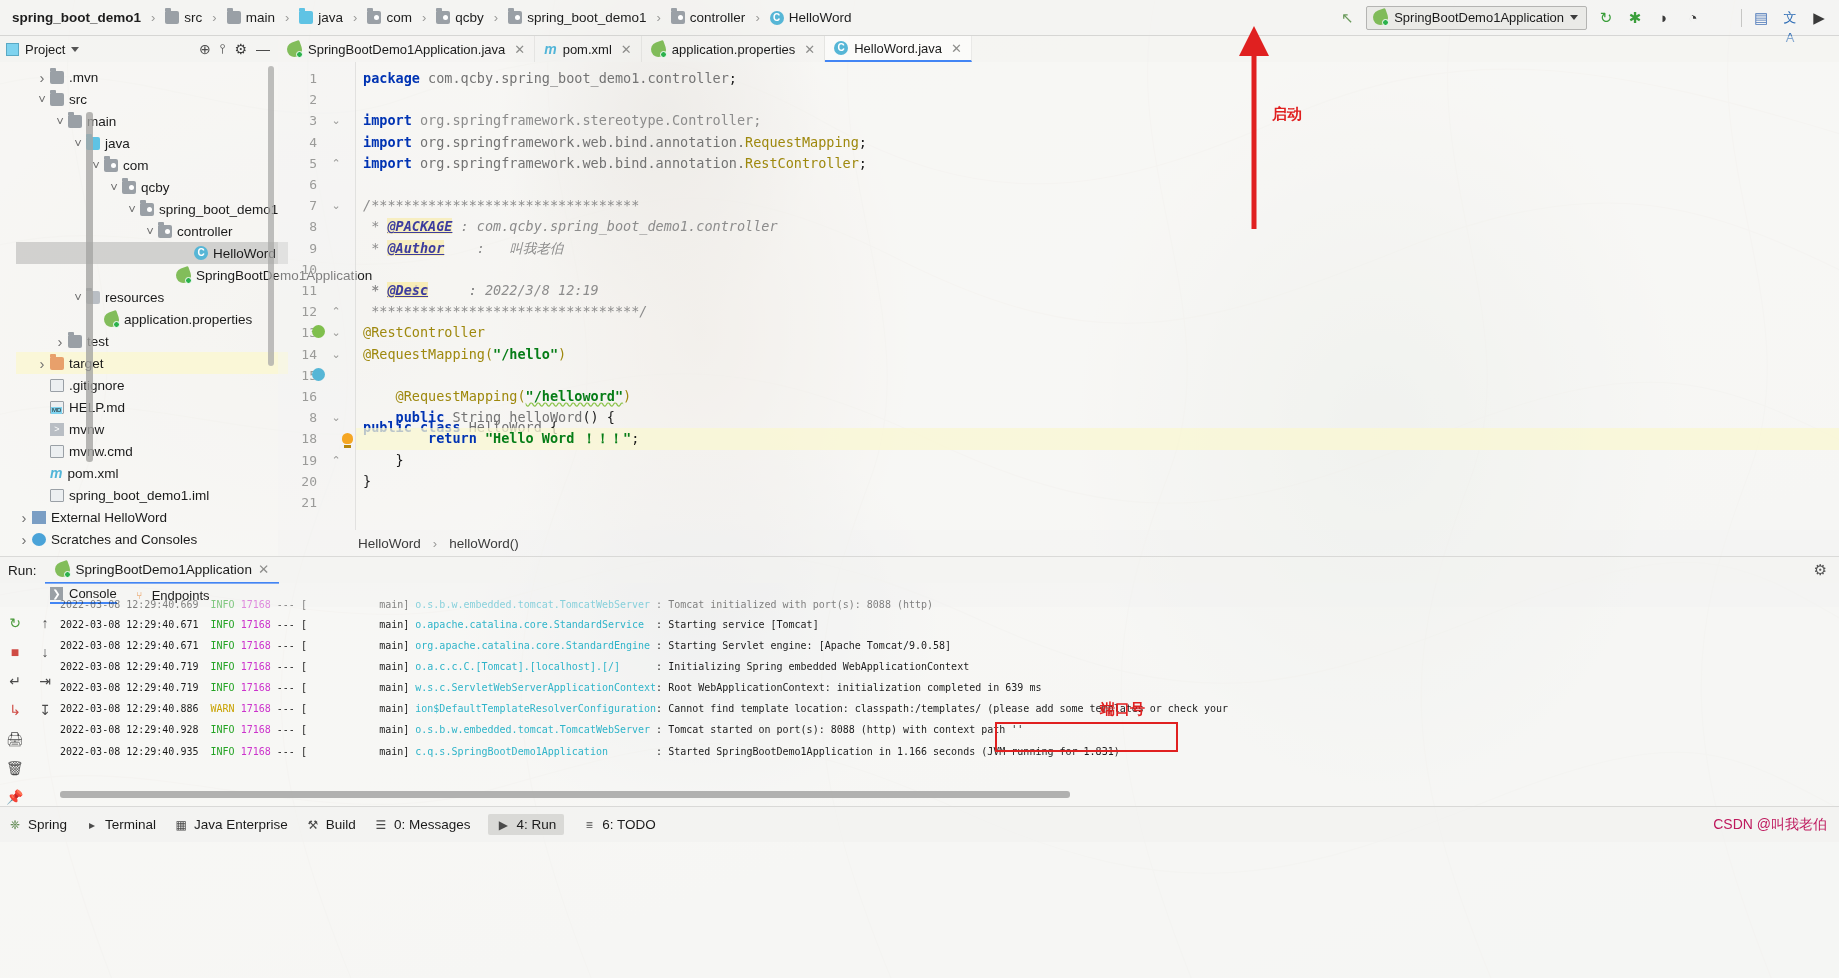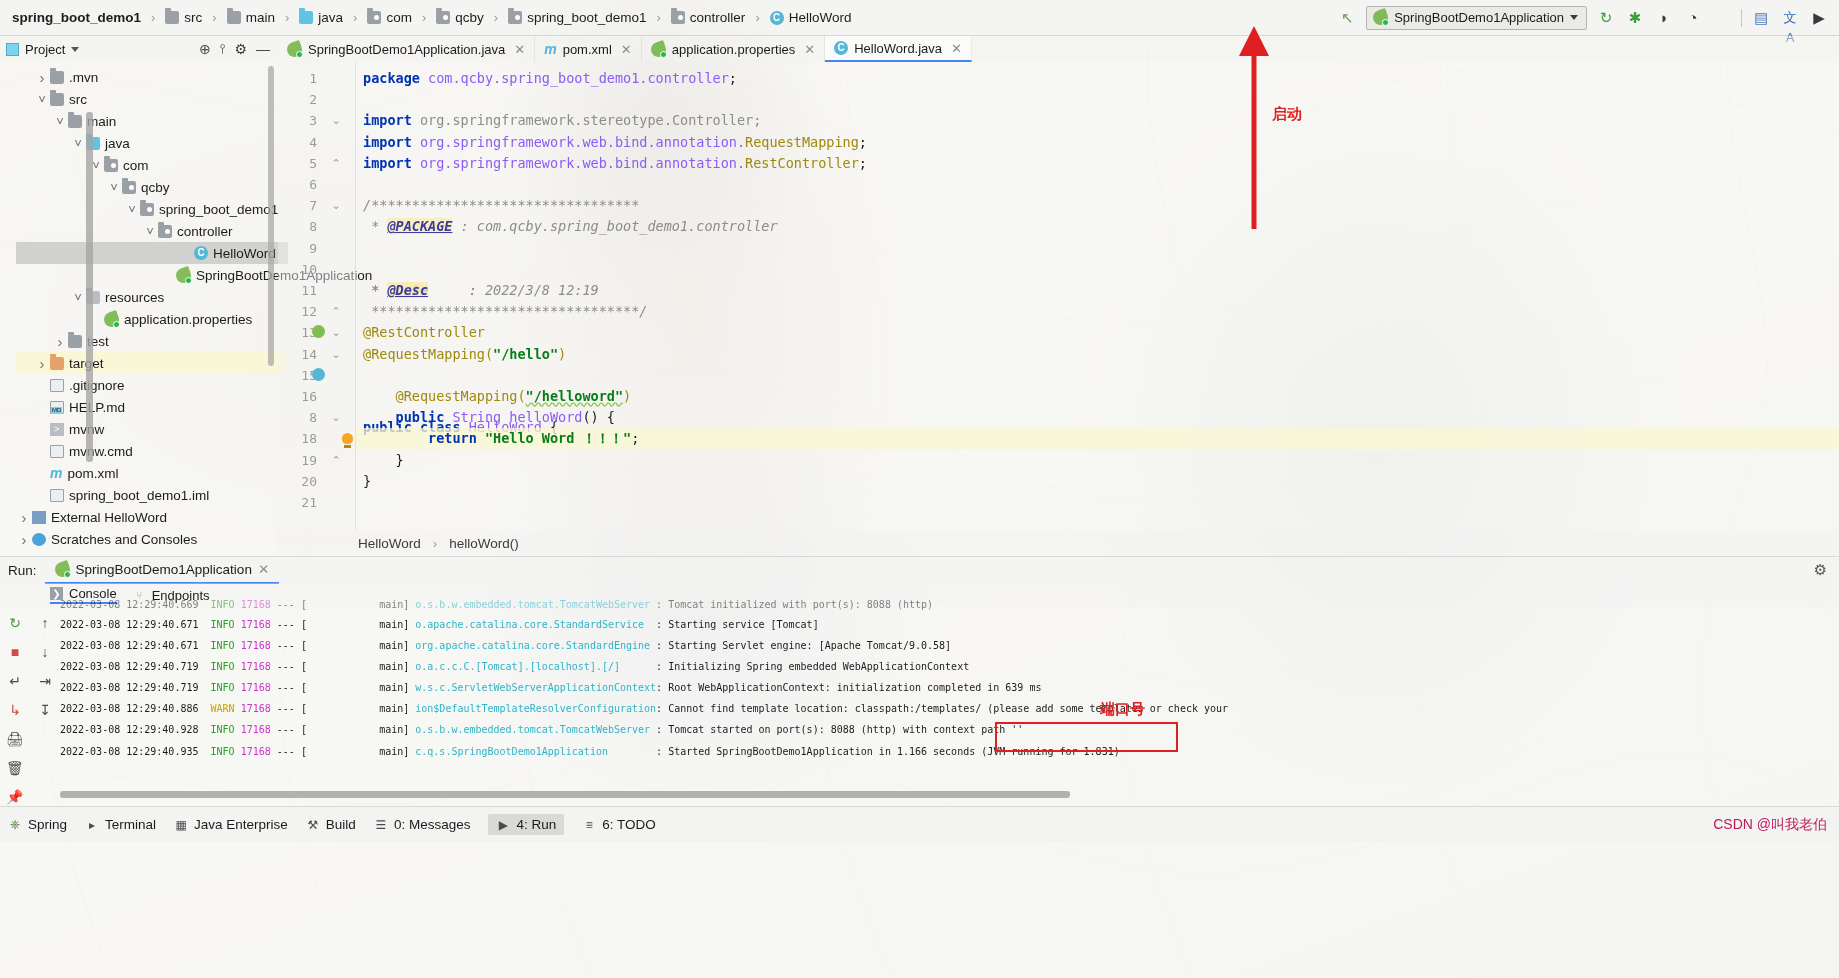--- a/index.html
+++ b/index.html
@@ -112,21 +112,21 @@
   .lnum{ position:absolute; height:21.2px; line-height:21.2px; width:40px; right:38px;
          text-align:right; color:#9b9b99; font-family:"DejaVu Sans Mono", monospace; font-size:13px; }
   .fmark{ position:absolute; right:12px; height:21.2px; line-height:21.2px; width:14px;
           text-align:center; color:#9b9b99; font-size:11px; }
   .kw{ color:#0033b3; font-weight:bold; }
   .str{ color:#067d17; font-weight:bold; }
   .ann{ color:#9e880d; }
   .cmt{ color:#8c8c8c; font-style:italic; }
   .cmt-tag{ color:#3c3c9e; font-weight:bold; font-style:italic; text-decoration:underline;
             background:rgba(247,236,180,.8); }
-  .ident{ color:#8b5cf6; }
+  .ident{ color:#737373; }
   .dim{ color:#8c8c8c; }
   .gut-ico{ position:absolute; left:34px; width:16px; height:16px; }
   .bulb{ position:absolute; left:72px; width:11px; height:11px; background:#f5a623; border-radius:50% 50% 40% 40%; }
   .bulb::after{ content:""; position:absolute; left:2px; bottom:-4px; width:7px; height:3px; background:#b8860b; }
   .squiggle{ text-decoration:underline wavy #8bc34a; text-decoration-skip-ink:none; }
   .ed-scroll{ position:absolute; left:86px; top:112px; width:7px; height:350px;
               background:rgba(165,165,163,.8); border-radius:3px; z-index:5; }
 
   
   .edcrumb{ left:278px; top:530px; width:1561px; height:26px; display:flex; align-items:center;
@@ -509,20 +509,21 @@
       </div>
     <div class="codearea" id="codearea">
         <div class="cl" style="position: absolute; top: 6px; left: 0px; right: 0px;"><span class="kw">package</span> <span class="ident">com.qcby.spring_boot_demo1.controller</span>;</div>
         <div class="cl" style="position: absolute; top: 27.2px; left: 0px; right: 0px;">&nbsp;</div>
         <div class="cl" style="position: absolute; top: 48.4px; left: 0px; right: 0px;"><span class="kw">import</span> <span class="dim">org.springframework.stereotype.Controller;</span></div>
         <div class="cl" style="position: absolute; top: 69.6px; left: 0px; right: 0px;"><span class="kw">import</span> <span class="ident">org.springframework.web.bind.annotation.</span><span class="ann">RequestMapping</span>;</div>
         <div class="cl" style="position: absolute; top: 90.8px; left: 0px; right: 0px;"><span class="kw">import</span> <span class="ident">org.springframework.web.bind.annotation.</span><span class="ann">RestController</span>;</div>
         <div class="cl" style="position: absolute; top: 112px; left: 0px; right: 0px;">&nbsp;</div>
         <div class="cl" style="position: absolute; top: 133.2px; left: 0px; right: 0px;"><span class="cmt">/*********************************</span></div>
         <div class="cl" style="position: absolute; top: 154.4px; left: 0px; right: 0px;"><span class="cmt"> * </span><span class="cmt-tag">@PACKAGE</span><span class="cmt"> : com.qcby.spring_boot_demo1.controller</span></div>
+        <div class="cl" style="position: absolute; top: 175.6px; left: 0px; right: 0px;"><span class="cmt"> * </span><span class="cmt-tag">@Author</span><span class="cmt">    :   叫我老伯</span></div>
         <div class="cl" style="position: absolute; top: 196.8px; left: 0px; right: 0px; margin-top: 21px;"><span class="cmt"> * </span><span class="cmt-tag">@Date</span><span class="cmt">     : 2022/3/8 12:19</span></div>
         <div class="cl" style="position: absolute; top: 218px; left: 0px; right: 0px;"><span class="cmt"> * </span><span class="cmt-tag">@Desc</span><span class="cmt">     :</span></div>
         <div class="cl" style="position: absolute; top: 239.2px; left: 0px; right: 0px;"><span class="cmt"> *********************************/</span></div>
         <div class="cl" style="position: absolute; top: 260.4px; left: 0px; right: 0px;"><span class="ann">@RestController</span></div>
         <div class="cl" style="position: absolute; top: 281.6px; left: 0px; right: 0px;"><span class="ann">@RequestMapping(</span><span class="str">"/hello"</span><span class="ann">)</span></div>
         <div class="cl" style="position: absolute; top: 315px; left: 0px; right: 0px; margin-top: 40px;"><span class="kw">public class</span> <span class="ident">HelloWord</span> {</div>
         <div class="cl" style="position: absolute; top: 324px; left: 0px; right: 0px;">    <span class="ann">@RequestMapping(</span><span class="str squiggle">"/helloword"</span><span class="ann">)</span></div>
         <div class="cl" style="position: absolute; top: 345.2px; left: 0px; right: 0px;">    <span class="kw">public</span> <span class="ident">String helloWord</span>() {</div>
         <div class="cl hl" style="position: absolute; top: 366.4px; left: 0px; right: 0px;">        <span class="kw">return</span> <span class="str">"Hello Word ！！！"</span>;</div>
         <div class="bulb" style="position: absolute; left: -14px; top: 371.4px; z-index: 6;"></div>

